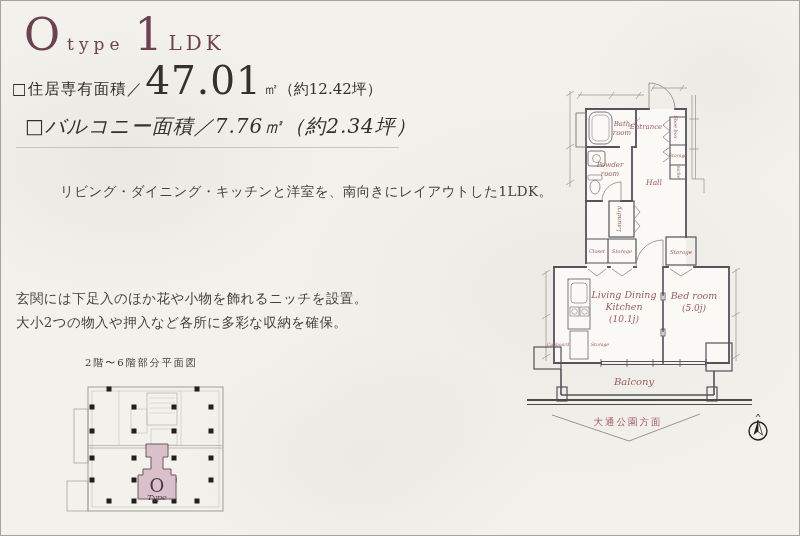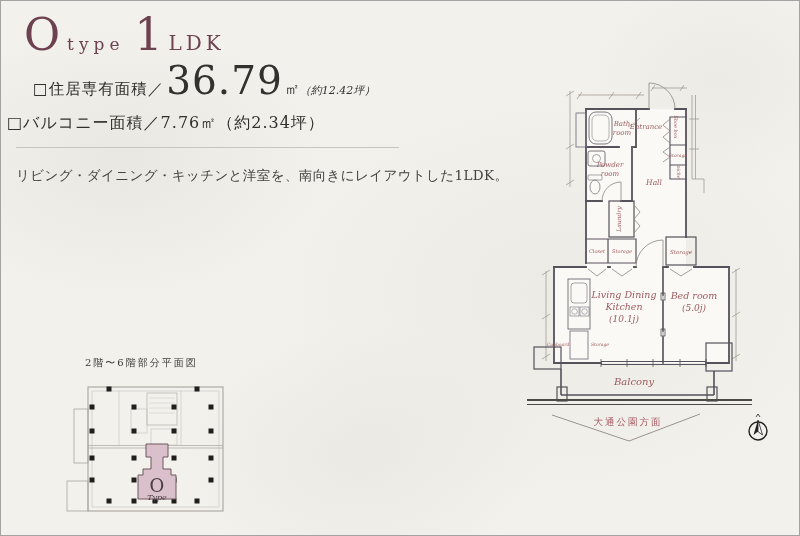--- a/index.html
+++ b/index.html
@@ -11,56 +11,60 @@
       radial-gradient(ellipse 300px 200px at 15% 30%, rgba(210,207,200,.28), transparent 70%),
       radial-gradient(ellipse 420px 300px at 70% 55%, rgba(214,211,204,.22), transparent 70%),
       radial-gradient(ellipse 260px 180px at 45% 85%, rgba(205,202,196,.20), transparent 70%),
       radial-gradient(ellipse 200px 150px at 90% 15%, rgba(208,205,199,.18), transparent 70%),
       #f2f1ec;
   }
   .title { position:absolute; left:23px; top:8px; color:#6e4150; white-space:nowrap; }
   .t-big { font-size:44px; letter-spacing:1px; }
   .t-small { font-size:17px; letter-spacing:5px; margin:0 10px 0 6px; }
   .t-mid { font-size:20px; letter-spacing:4px; margin-left:5px; }
-  .area-line1 { position:absolute; left:32px; top:57px; display:flex; align-items:baseline; color:#33302d; white-space:nowrap; }
+  .area-line1 { position:absolute; left:11px; top:57px; display:flex; align-items:baseline; color:#33302d; white-space:nowrap; }
   .area-prefix { font-size:15.5px; letter-spacing:1px; }
   .area-value { font-size:39px; letter-spacing:1px; margin:0 2px; }
   .area-unit { font-size:15px; }
-  .area-tsubo { font-size:11px;font-style:italic; }
-  .area-line2 { position:absolute; left:6px; top:112px; font-size:16px; letter-spacing:1px; color:#33302d; white-space:nowrap; }
+  .area-tsubo { font-size:15px; }
+  .area-line2 { position:absolute; left:24px; top:112px; font-size:20px; letter-spacing:1px; color:#33302d; white-space:nowrap;font-style:italic; }
   .divider { position:absolute; left:15px; top:146px; width:383px; height:1px; background:#c8c5c0; }
   .para { position:absolute; left:15px; font-size:13.5px; line-height:24px; letter-spacing:.4px; color:#45423f; white-space:nowrap; }
-  .p1 { top:162px; } .p2 { top:210px; } .p3 { top:285px; }
+  .p1 { top:178px;margin-left:44px; } .p2 { top:210px; } .p3 { top:285px; }
   .mini-title { position:absolute; left:84px; top:355px; font-size:10px; letter-spacing:2px; color:#3a3734; }
   .mini-svg { position:absolute; left:60px; top:380px; }
   .plan-svg { position:absolute; left:523px; top:78px; }
   svg text { font-family:"DejaVu Serif", serif; }
   .room-lbl { fill:#9d5b5e; font-style:italic; }
 </style>
 </head>
 <body>
 
 <div class="page">
 
   <div class="title">
     <span class="t-big">O</span><span class="t-small">type</span><span class="t-big">1</span><span class="t-mid">LDK</span>
   </div>
 
   <div class="area-line1">
     <span class="area-prefix">□住居専有面積／</span>
-      <span class="area-value">36.79</span>
+      <span class="area-value">47.01</span>
       <span class="area-unit">㎡</span>
       <span class="area-tsubo">（約12.42坪）</span>
   </div>
   <div class="area-line2">□バルコニー面積／7.76㎡（約2.34坪）</div>
 
   <div class="divider"></div>
 
   <div class="para p1">リビング・ダイニング・キッチンと洋室を、南向きにレイアウトした1LDK。</div>
   <div class="para p2">
+  </div>
+  <div class="para p3">
+    <div>玄関には下足入のほか花や小物を飾れるニッチを設置。</div>
+    <div>大小2つの物入や押入など各所に多彩な収納を確保。</div>
   </div>
 
   <div class="mini-title">2階〜6階部分平面図</div>
   <svg class="mini-svg" width="180" height="152" viewBox="0 0 180 152">
     <g stroke="#a9a59e" fill="none" stroke-width="1.1">
       <rect x="27" y="6" width="135" height="124"></rect>
       <rect x="31" y="10" width="127" height="116" stroke-width="0.5" stroke="#bdb9b2"></rect>
       <rect x="13" y="28" width="14" height="54" stroke-width="0.8"></rect>
       <rect x="6" y="100" width="21" height="30" stroke-width="0.8"></rect>
       <path d="M27,64.5 H162 M27,67 H162" stroke-width="0.7"></path>

